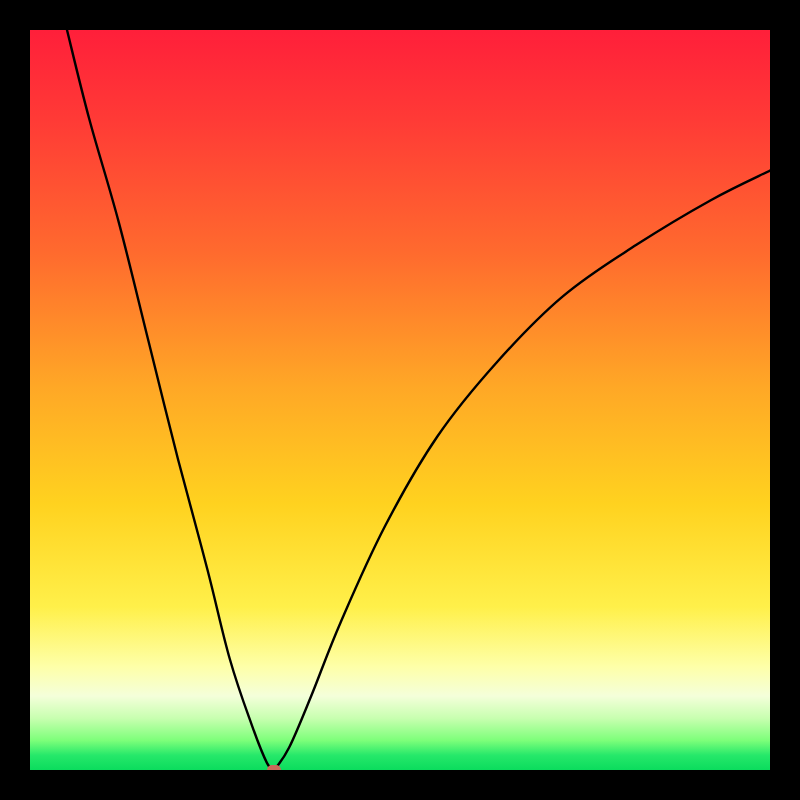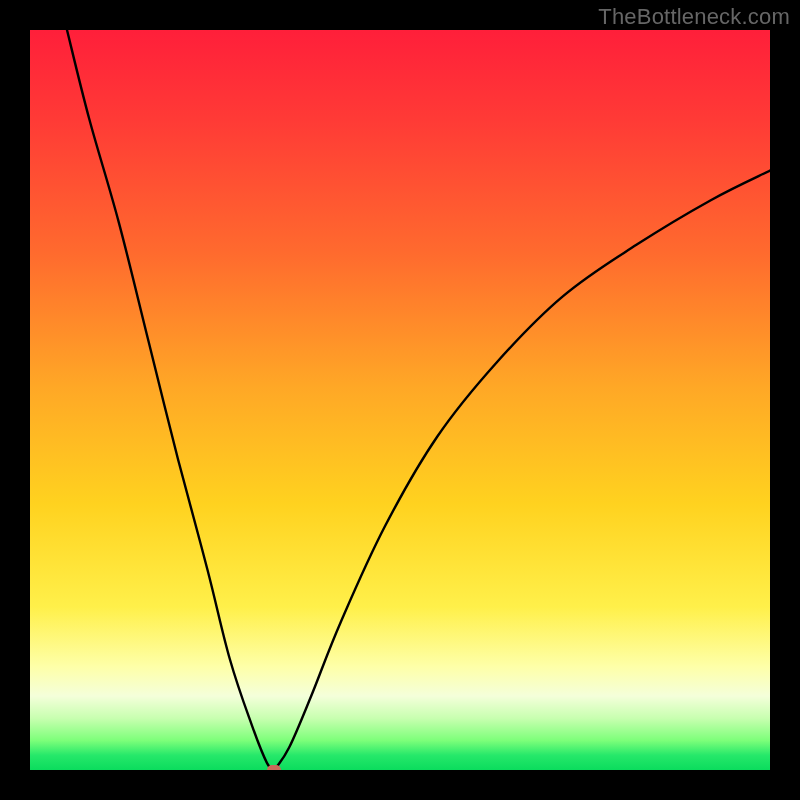--- a/index.html
+++ b/index.html
@@ -67,21 +67,20 @@
     border-radius: 5px;
     background: #c96b5a;
     transform: translate(-50%, -50%);
   }
 </style>
 </head>
 <body>
 
 <div class="outer">
 
-  <div class="watermark">TheBottleneck.com</div>
 
   <div class="plot-area">
     <div class="gradient"></div>
 
     <svg class="curve" viewBox="0 0 740 740" preserveAspectRatio="none">
       <path d="M 37.00 0.00 C 41.00 15.98, 49.88 54.17, 59.20 88.80 C 68.52 123.43, 78.14 152.44, 88.80 192.40 C 99.46 232.36, 107.74 268.18, 118.40 310.80 C 129.06 353.42, 137.34 387.91, 148.00 429.20 C 158.66 470.49, 168.28 504.24, 177.60 540.20 C 186.92 576.16, 191.81 601.03, 199.80 629.00 C 207.79 656.97, 215.34 676.95, 222.00 695.60 C 228.66 714.25, 232.80 724.61, 236.80 732.60 C 240.80 740.59, 242.87 738.67, 244.20 740.00 L 244.20 740.00 C 246.86 736.00, 252.34 731.12, 259.00 717.80 C 265.66 704.48, 271.88 688.64, 281.20 666.00 C 290.52 643.36, 297.48 622.64, 310.80 592.00 C 324.12 561.36, 337.88 529.10, 355.20 495.80 C 372.52 462.50, 387.02 436.30, 407.00 407.00 C 426.98 377.70, 443.56 358.31, 466.20 333.00 C 488.84 307.69, 507.49 287.71, 532.80 266.40 C 558.11 245.09, 580.16 231.92, 606.80 214.60 C 633.44 197.28, 656.82 183.52, 680.80 170.20 C 704.78 156.88, 729.34 145.93, 740.00 140.60" fill="none" stroke="#000" stroke-width="2.4" stroke-linejoin="round" stroke-linecap="round"></path>
     </svg>
 
     <div class="dot" style="left: 244.2px; top: 740px; background: rgb(201, 107, 90);"></div>
   </div>

